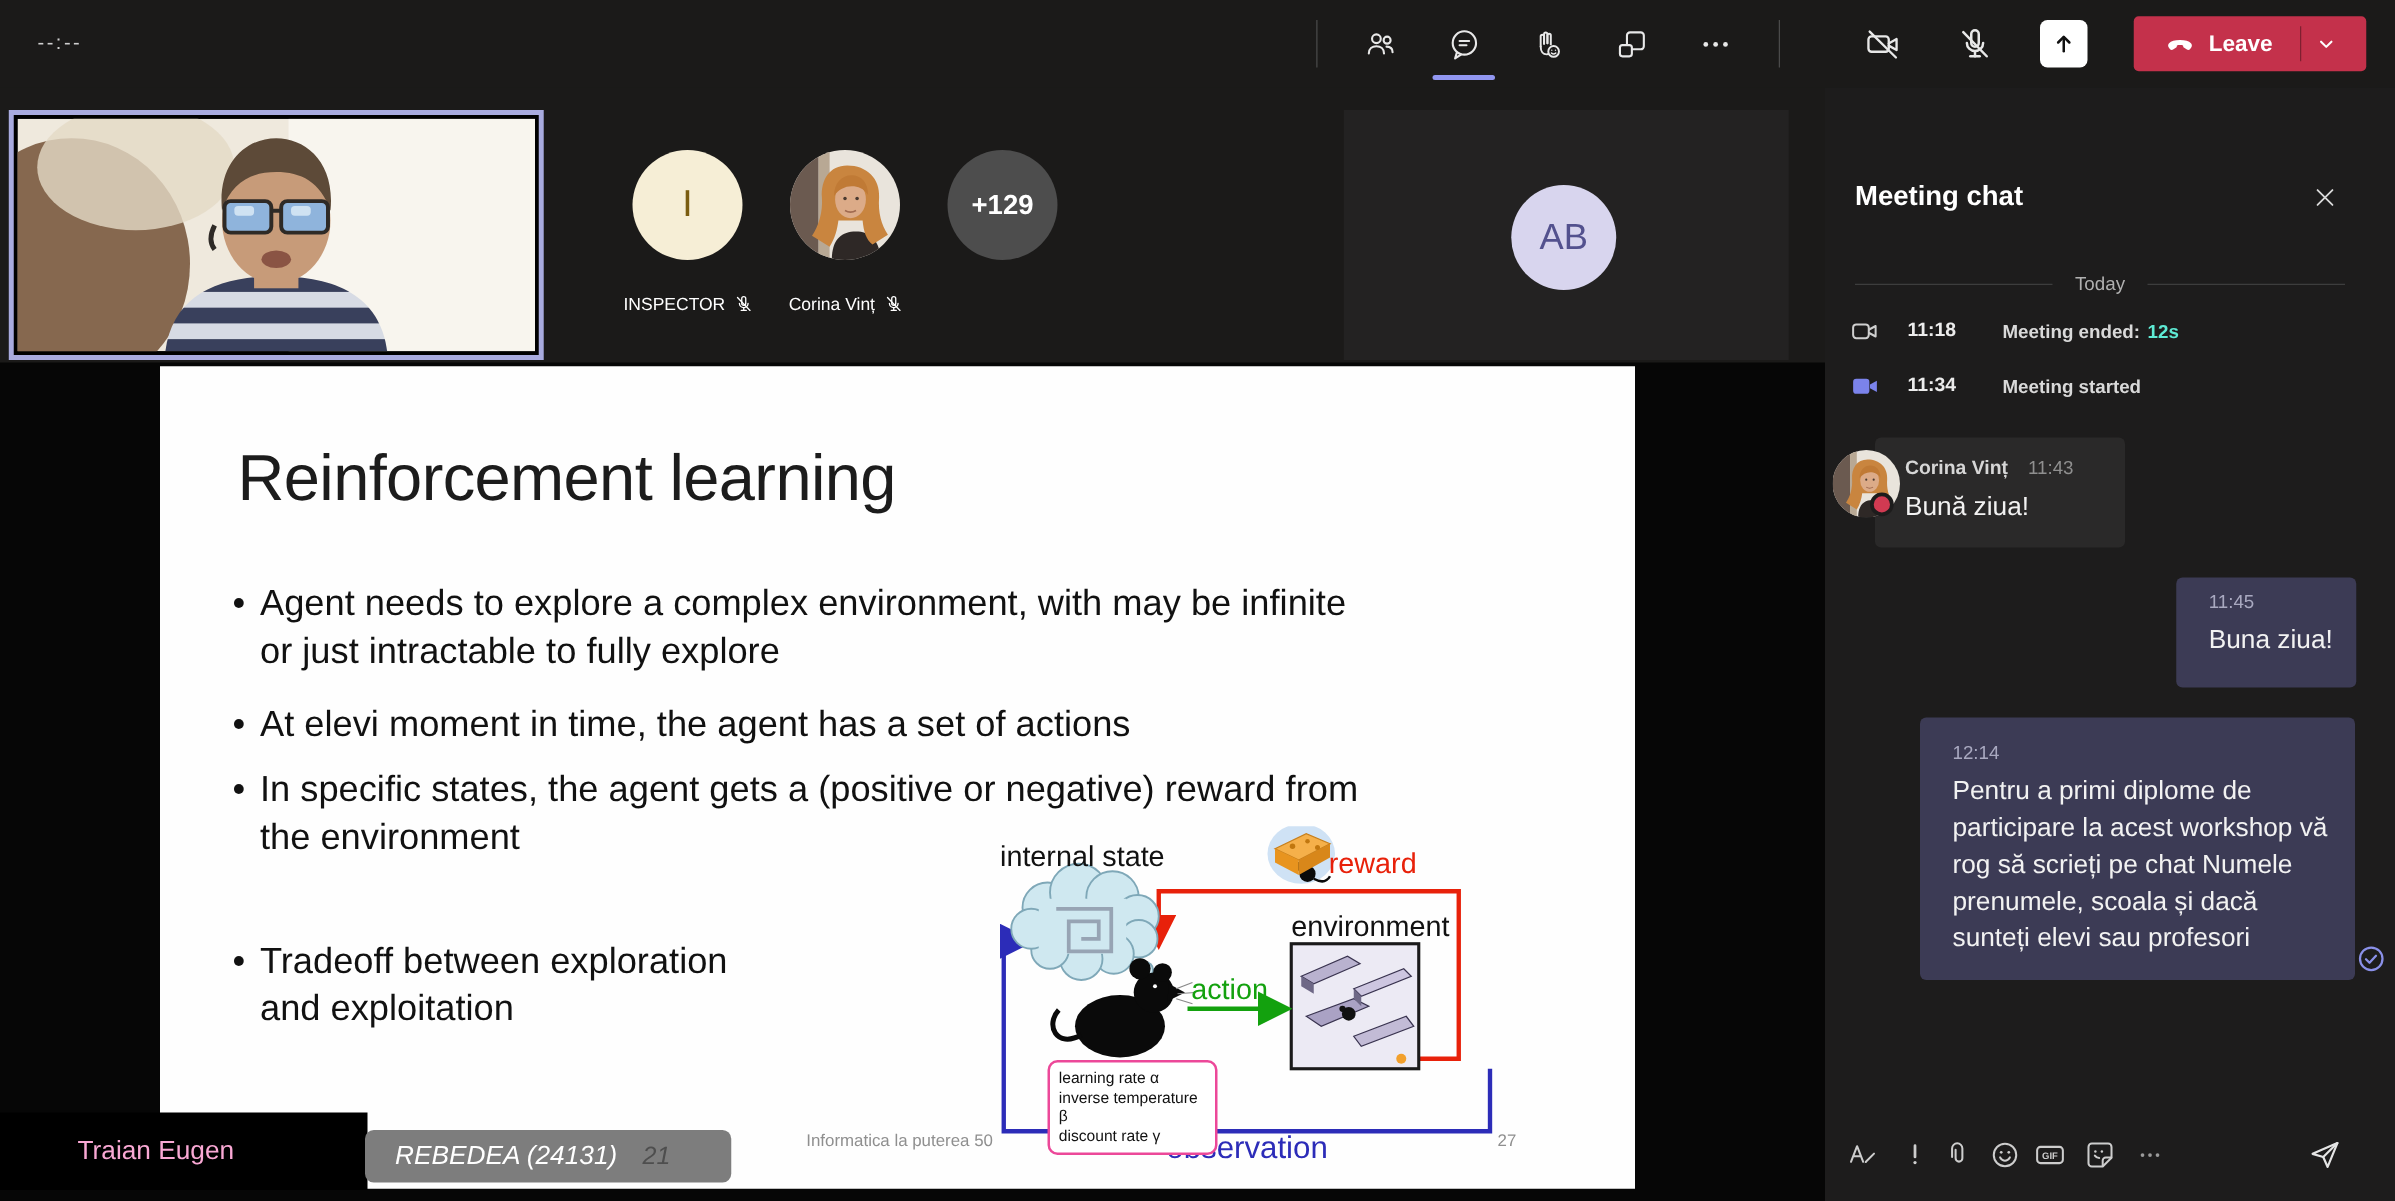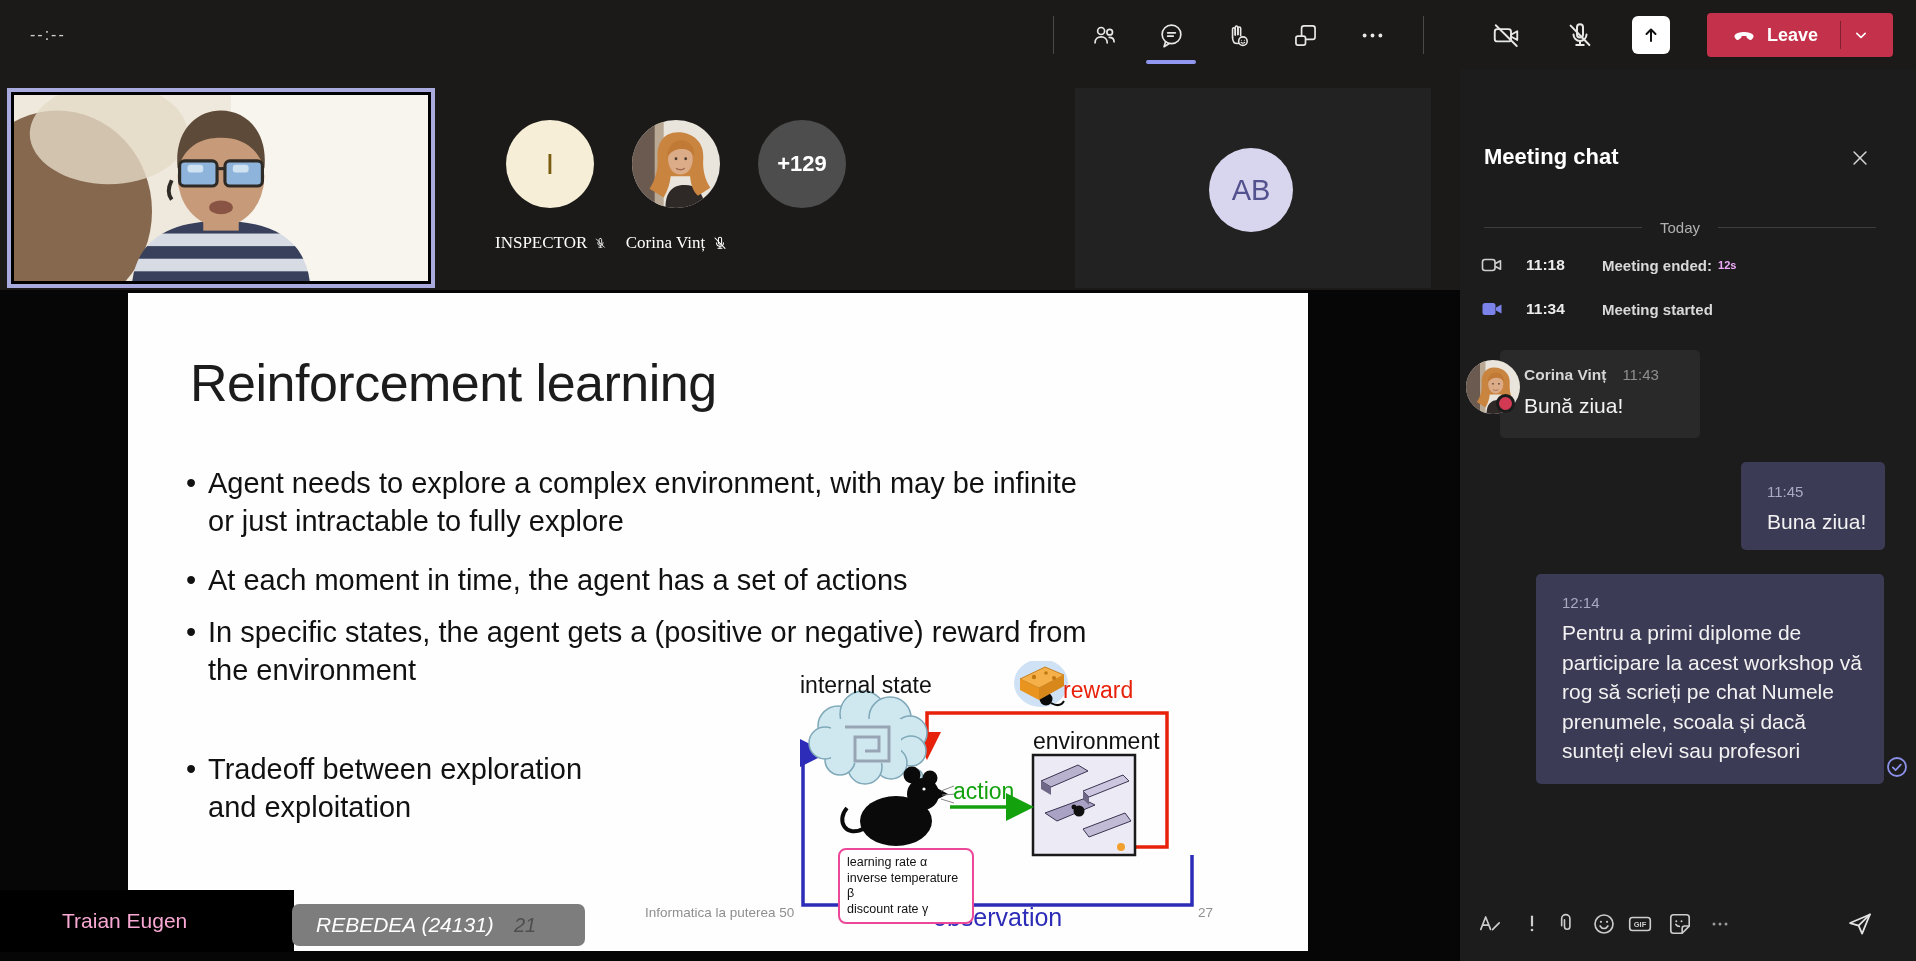--- a/index.html
+++ b/index.html
@@ -27,21 +27,21 @@
   .strip { position:absolute; left:0; top:70px; width:1460px; height:220px; background:#1b1a19; }
   .presenter-tile { position:absolute; left:7px; top:18px; width:428px; height:200px; border:4px solid #a9abdf;
                     background:#000; padding:3px; cursor:pointer; }
   .presenter-tile svg { width:100%; height:100%; display:block; }
   .avatar-circle { position:absolute; top:50px; width:88px; height:88px; border-radius:50%;
                    display:flex; align-items:center; justify-content:center; overflow:hidden; cursor:pointer; }
   .av-inspector { left:506px; background:#f6eed6; color:#7a5c10; font-size:30px; }
   .av-corina { left:632px; }
   .av-overflow { left:758px; background:#4d4d4d; color:#fff; font-size:22px; font-weight:600; }
   .name-row { position:absolute; top:162px; height:22px; display:flex; align-items:center; gap:7px;
-              color:#fff; font-size:17px;font-family:Liberation Serif, serif; }
+              color:#fff; font-size:14px; }
   .ab-tile { position:absolute; left:1075px; top:18px; width:356px; height:200px; background:#232222; cursor:pointer; }
   .ab-avatar { position:absolute; left:134px; top:60px; width:84px; height:84px; border-radius:50%;
                background:#d8d5ee; color:#53518e; font-size:29px; font-weight:400;
                display:flex; align-items:center; justify-content:center; }
 
   
   .stage { position:absolute; left:0; top:290px; width:1460px; height:671px; background:#060606; }
   .slide { position:absolute; left:128px; top:3px; width:1180px; height:658px; background:#fefefe; color:#1a1a1a; }
   .slide-title { position:absolute; left:62px; top:60px; font-size:52px; font-weight:300; letter-spacing:-0.5px; color:#1c1c1c; }
   .bullet { position:absolute; left:58px; display:flex; font-size:29px; line-height:37.5px; color:#111; }
@@ -64,21 +64,21 @@
   
   .chat { position:absolute; left:1460px; top:70px; width:456px; height:891px; background:#1d1c1c; }
   .chat-title { position:absolute; left:24px; top:74px; font-size:22px; font-weight:700; color:#fff; }
   .chat-close { position:absolute; left:384px; top:72px; width:32px; height:32px; display:flex; align-items:center; justify-content:center; cursor:pointer; }
   .chat-divider { position:absolute; left:24px; top:148px; width:392px; height:18px; display:flex; align-items:center; }
   .chat-divider .line { flex:1; height:1px; background:#3d3d3d; }
   .chat-divider .lbl { margin:0 18px; font-size:15px; color:#b0b0b0; }
   .chat-event { position:absolute; left:20px; height:26px; display:flex; align-items:center; }
   .chat-event .ev-time { font-size:15.5px; font-weight:700; color:#ececec; margin-left:22px; width:44px; }
   .chat-event .ev-label { font-size:15px; font-weight:600; color:#d9d9d9; margin-left:32px; }
-  .chat-event .ev-bold { font-size:11px; font-weight:700; color:#f0abfc; margin-left:6px; }
+  .chat-event .ev-bold { font-size:15px; font-weight:700; color:#5eead4; margin-left:6px; }
   .bubble { position:absolute; border-radius:5px; }
   .bubble-in { background:#2a2929; }
   .bubble-out { background:#3c3b55; }
   .msg-head { display:flex; align-items:baseline; gap:16px; }
   .msg-author { font-size:15.5px; font-weight:700; color:#d6d6d6; }
   .msg-time { font-size:15px; color:#8f8f8f; }
   .msg-time-out { font-size:15px; color:#a9a9c0; }
   .msg-text { font-size:21px; color:#f2f2f2; margin-top:7px; white-space:pre-line; line-height:29.5px; }
   .msg-avatar { position:absolute; left:6px; top:290px; width:54px; height:54px; border-radius:50%; overflow:hidden; z-index:2; }
   .presence-dot { position:absolute; left:36px; top:324px; width:19px; height:19px; border-radius:50%;
@@ -285,21 +285,21 @@
     <div class="slide">
       <div class="slide-title">Reinforcement learning</div>
 
       <div class="bullet" style="top:172px">
         <span class="dot">•</span>
           <span class="btxt">Agent needs to explore a complex environment, with may be infinite
 or just intractable to fully explore</span>
       </div>
       <div class="bullet" style="top:269px">
         <span class="dot">•</span>
-          <span class="btxt">At each moment in time, the agent has a set of actions</span>
+          <span class="btxt">At elevi moment in time, the agent has a set of actions</span>
       </div>
       <div class="bullet" style="top:321px">
         <span class="dot">•</span>
           <span class="btxt">In specific states, the agent gets a (positive or negative) reward from
 the environment</span>
       </div>
       <div class="bullet" style="top:458px">
         <span class="dot">•</span>
           <span class="btxt">Tradeoff between exploration
 and exploitation</span>
@@ -434,21 +434,21 @@
       </div>
       <div class="msg-text">Bună ziua!</div>
     </div>
     <div class="msg-avatar">
       <svg width="54" height="54" viewBox="0 0 100 100">
           <use href="#sym-corina"></use>
         </svg>
     </div>
     <div class="presence-dot"></div>
 
-    <div class="bubble bubble-out" style="left:281px; top:392px; width:144px; height:88px; padding:21px 0 0 26px">
+    <div class="bubble bubble-out" style="left:281px; top:392px; width:144px; height:88px; padding:11px 0 0 26px">
       <div class="msg-time-out">11:45</div>
       <div class="msg-text">Buna ziua!</div>
     </div>
 
     <div class="bubble bubble-out" style="left:76px; top:504px; width:348px; height:210px; padding:20px 0 0 26px">
       <div class="msg-time-out">12:14</div>
       <div class="msg-text">Pentru a primi diplome de
 participare la acest workshop vă
 rog să scrieți pe chat Numele
 prenumele, scoala și dacă

